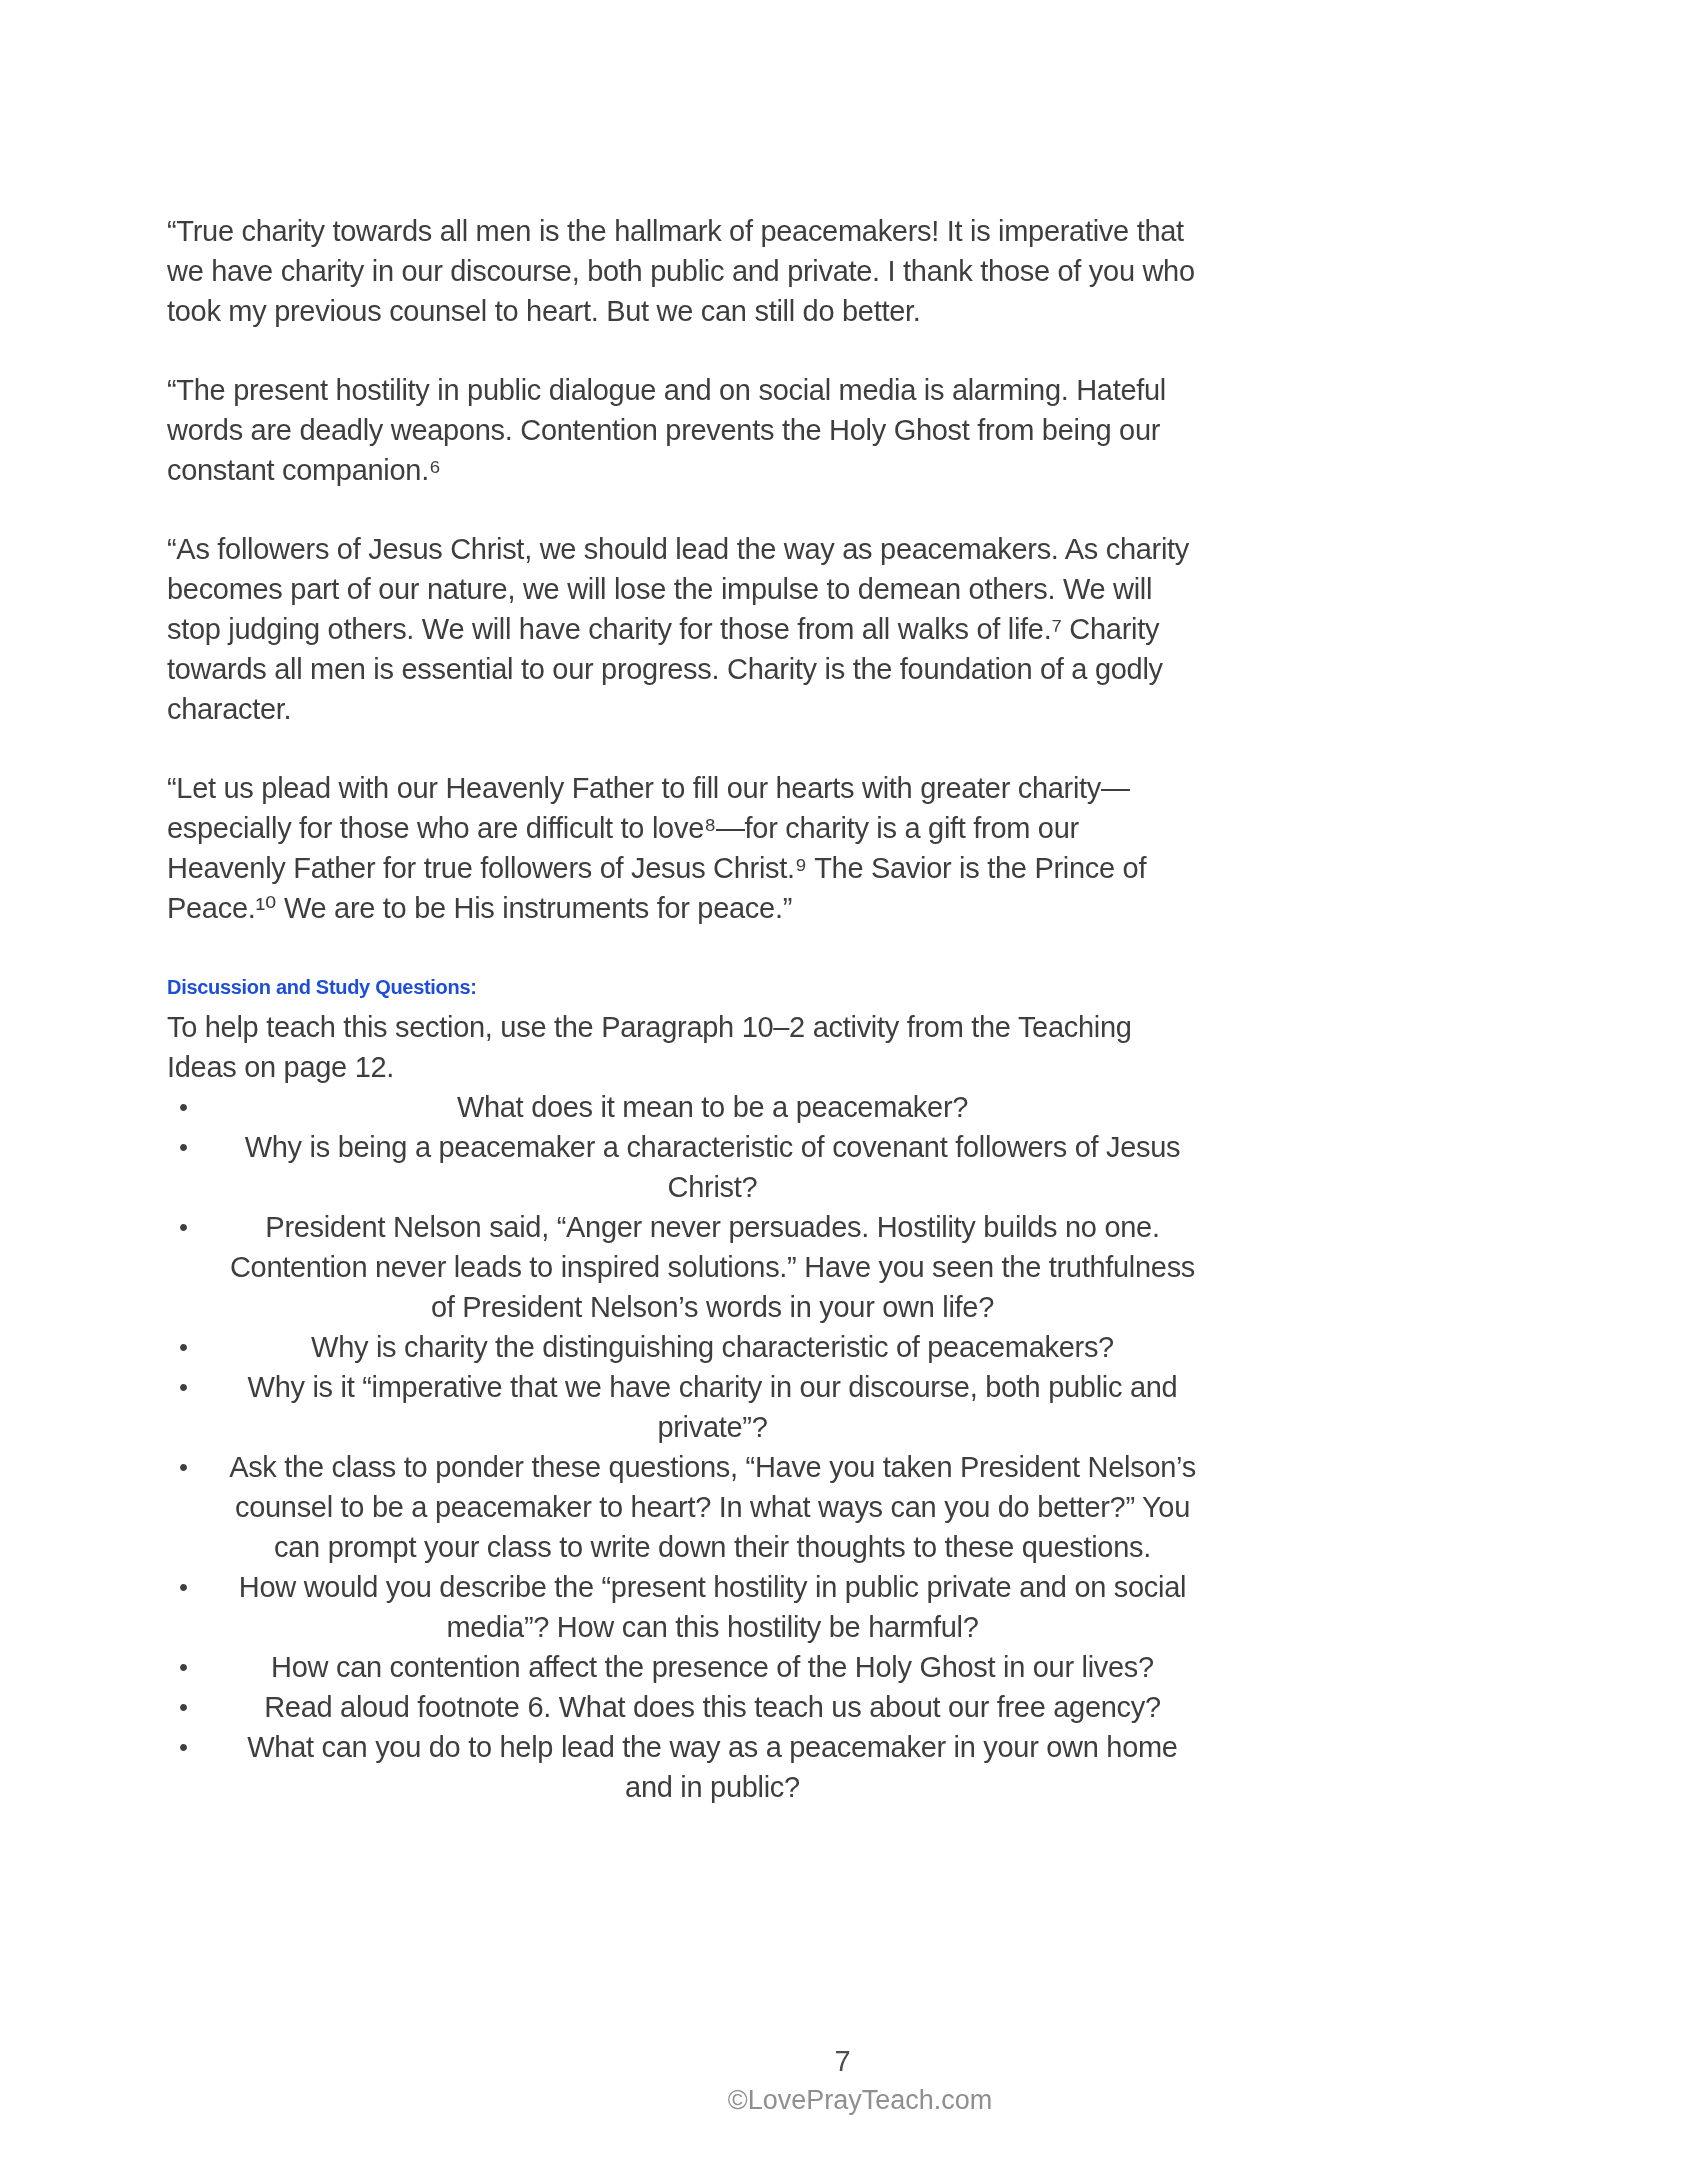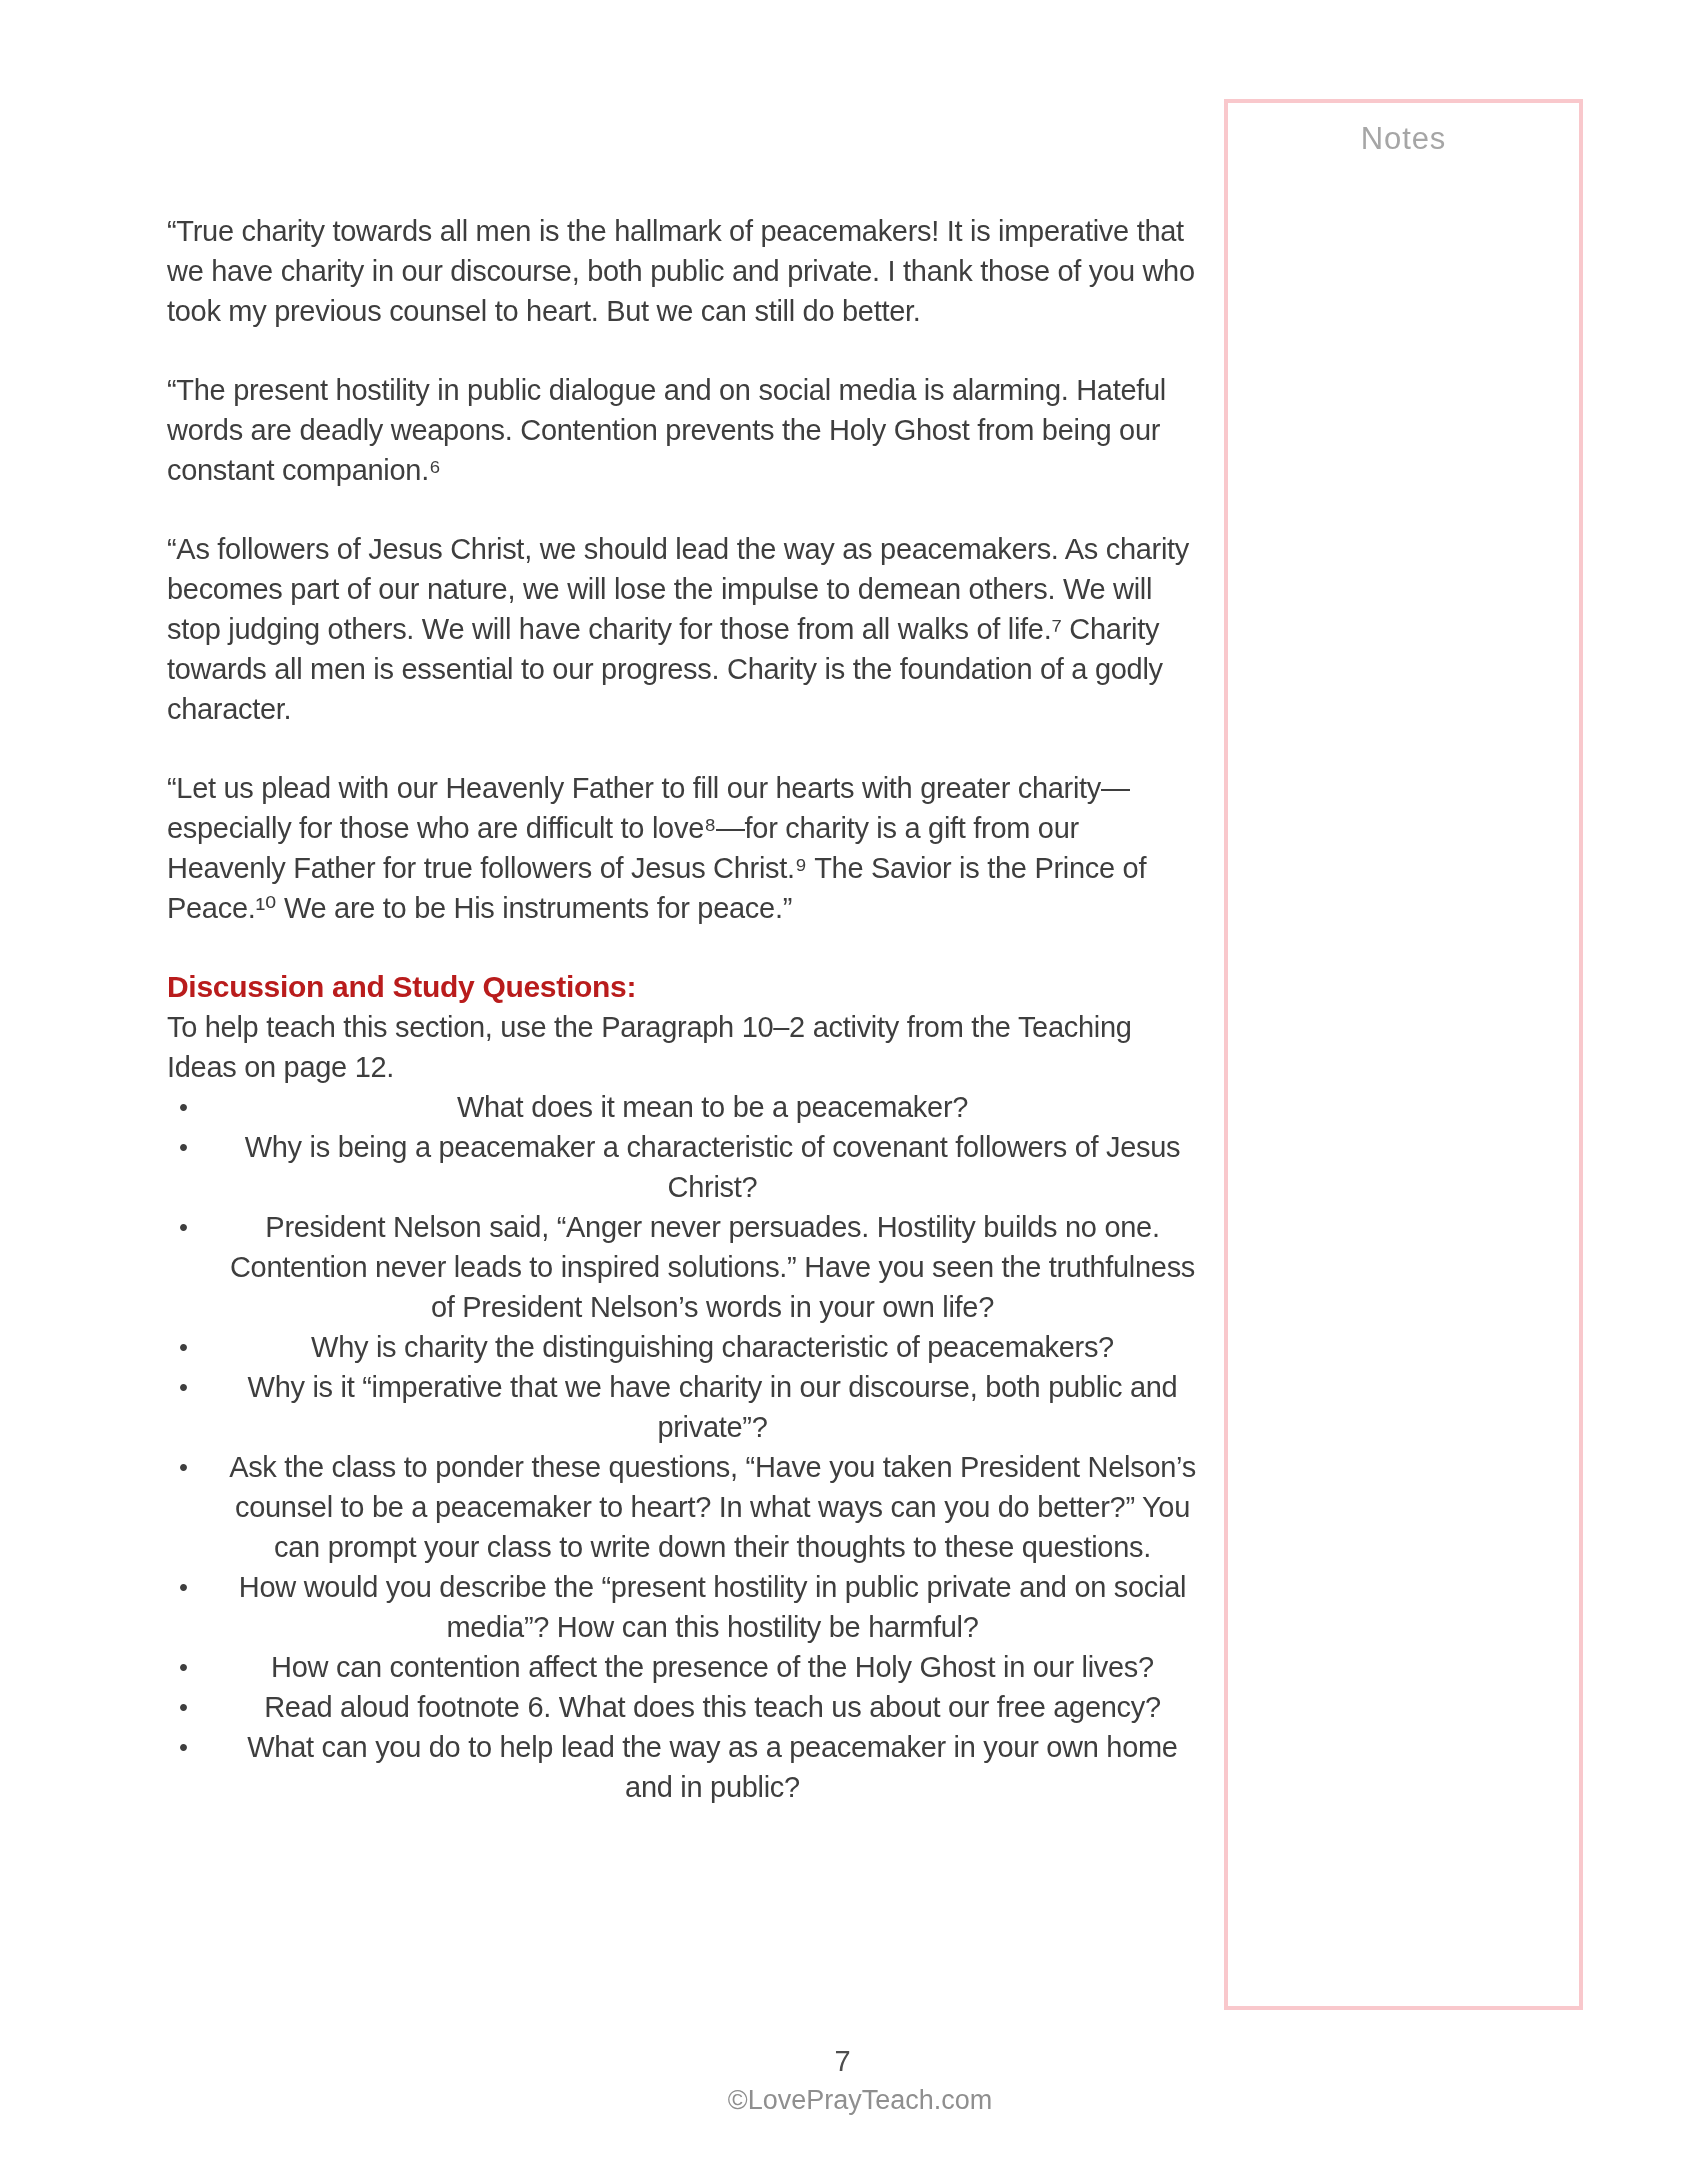--- a/index.html
+++ b/index.html
@@ -42,22 +42,22 @@
     width: 1035px;
     font-size: 29px;
     line-height: 40px;
     letter-spacing: -0.3px;
     font-weight: 400;
   }
   .content p.quote { margin: 0 0 39px 0; }
   .content p.quote:last-of-type { margin-bottom: 39px; }
 
   .discussion-heading {
-    color: #b91c1c;
-    font-size: 30px;
+    color: #1d4ed8;
+    font-size: 20px;
     line-height: 40px;
     font-weight: 700;
     letter-spacing: -0.3px;
   }
   .discussion-intro { margin: 0; }
 
   ul.questions {
     list-style: none;
     margin: 0;
     padding: 0;
@@ -94,23 +94,20 @@
     line-height: 34px;
     color: #8f8f8f;
     padding-left: 35px;
   }
 </style>
 </head>
 <body>
 
 <div class="page">
 
-  <div class="notes-box">
-    <div class="notes-title">Notes</div>
-  </div>
 
   <div class="content">
     <p class="quote">“True charity towards all men is the hallmark of peacemakers! It is imperative that we have charity in our discourse, both public and private. I thank those of you who took my previous counsel to heart. But we can still do better.</p>
     <p class="quote">“The present hostility in public dialogue and on social media is alarming. Hateful words are deadly weapons. Contention prevents the Holy Ghost from being our constant companion.⁶</p>
     <p class="quote">“As followers of Jesus Christ, we should lead the way as peacemakers. As charity becomes part of our nature, we will lose the impulse to demean others. We will stop judging others. We will have charity for those from all walks of life.⁷ Charity towards all men is essential to our progress. Charity is the foundation of a godly character.</p>
     <p class="quote">“Let us plead with our Heavenly Father to fill our hearts with greater charity—especially for those who are difficult to love⁸—for charity is a gift from our Heavenly Father for true followers of Jesus Christ.⁹ The Savior is the Prince of Peace.¹⁰ We are to be His instruments for peace.”</p>
 
     <h2 class="discussion-heading">Discussion and Study Questions:</h2>
     <p class="discussion-intro">To help teach this section, use the Paragraph 10–2 activity from the Teaching Ideas on page 12.</p>
 

